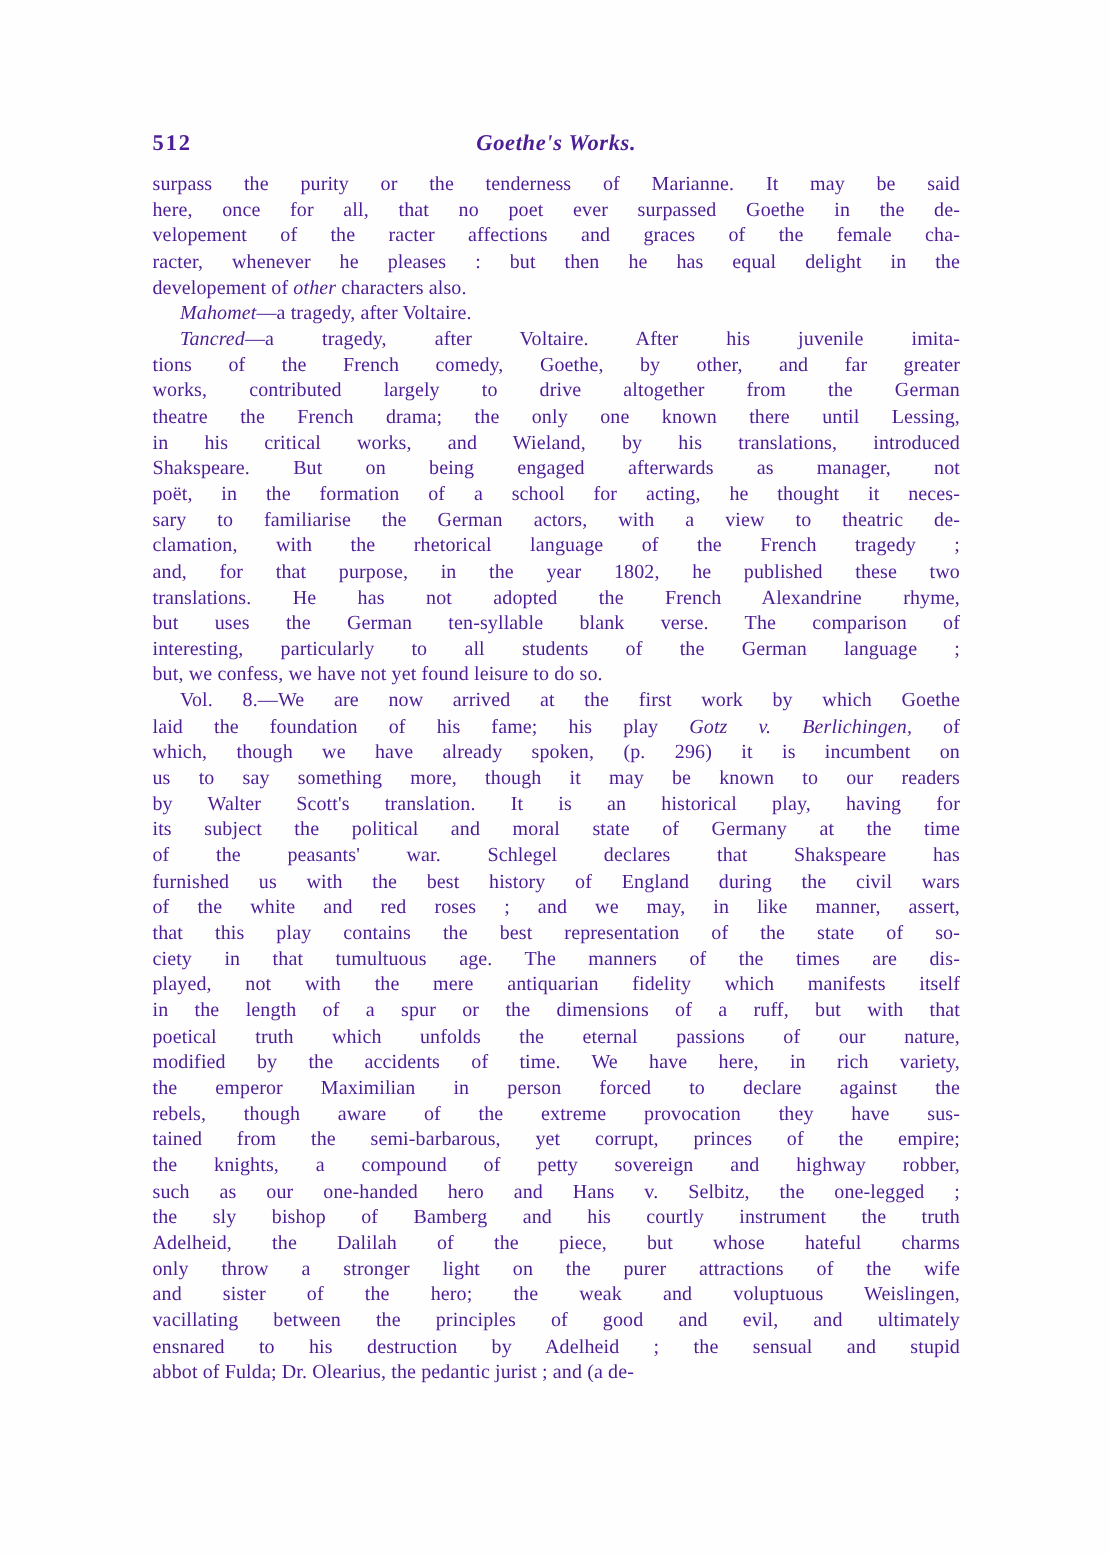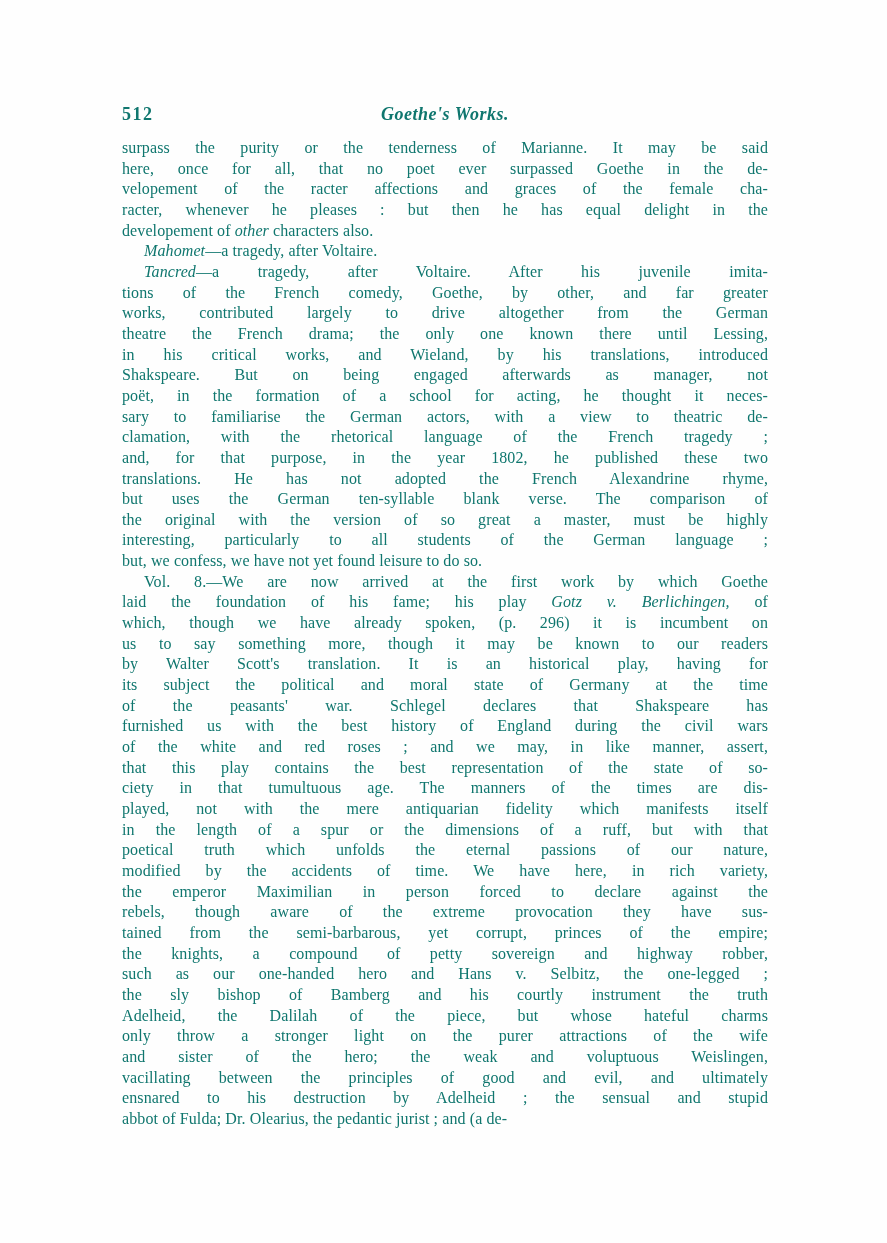--- a/index.html
+++ b/index.html
@@ -1,21 +1,21 @@
 <!DOCTYPE html>
 <html><head>
 <meta charset="utf-8">
 <style>
   html, body { margin: 0; padding: 0; background: #ffffff; }
   .page {
     position: relative;
     width: 887px;
     height: 1243px;
     background: #fefefe;
-    color: #0f766e;
+    color: #4c1d95;
     font-family: "Liberation Serif", "DejaVu Serif", serif;
     overflow: hidden;
   }
   .header {
     position: absolute;
     top: 104px;
     left: 122px;
     width: 646px;
     height: 24px;
     font-size: 18px;
@@ -71,21 +71,20 @@
       <div class="line"><span>works, contributed largely to drive altogether from the German</span></div>
       <div class="line"><span>theatre the French drama; the only one known there until Lessing,</span></div>
       <div class="line"><span>in his critical works, and Wieland, by his translations, introduced</span></div>
       <div class="line"><span>Shakspeare.  But on being engaged afterwards as manager, not</span></div>
       <div class="line"><span>poët, in the formation of a school for acting, he thought it neces-</span></div>
       <div class="line"><span>sary to familiarise the German actors, with a view to theatric de-</span></div>
       <div class="line"><span>clamation, with the rhetorical language of the French tragedy ;</span></div>
       <div class="line"><span>and, for that purpose, in the year 1802, he published these two</span></div>
       <div class="line"><span>translations.  He has not adopted the French Alexandrine rhyme,</span></div>
       <div class="line"><span>but uses the German ten-syllable blank verse.  The comparison of</span></div>
-      <div class="line"><span>the original with the version of so great a master, must be highly</span></div>
       <div class="line"><span>interesting, particularly to all students of the German language ;</span></div>
       <div class="line last"><span>but, we confess, we have not yet found leisure to do so.</span></div>
       <div class="line indent"><span>Vol. 8.—We are now arrived at the first work by which Goethe</span></div>
       <div class="line"><span>laid the foundation of his fame; his play </span><span class="italic">Gotz v. Berlichingen,</span><span> of</span></div>
       <div class="line"><span>which, though we have already spoken, (p. 296) it is incumbent on</span></div>
       <div class="line"><span>us to say something more, though it may be known to our readers</span></div>
       <div class="line"><span>by Walter Scott's translation.  It is an historical play, having for</span></div>
       <div class="line"><span>its subject the political and moral state of Germany at the time</span></div>
       <div class="line"><span>of the peasants' war.  Schlegel declares that Shakspeare has</span></div>
       <div class="line"><span>furnished us with the best history of England during the civil wars</span></div>

